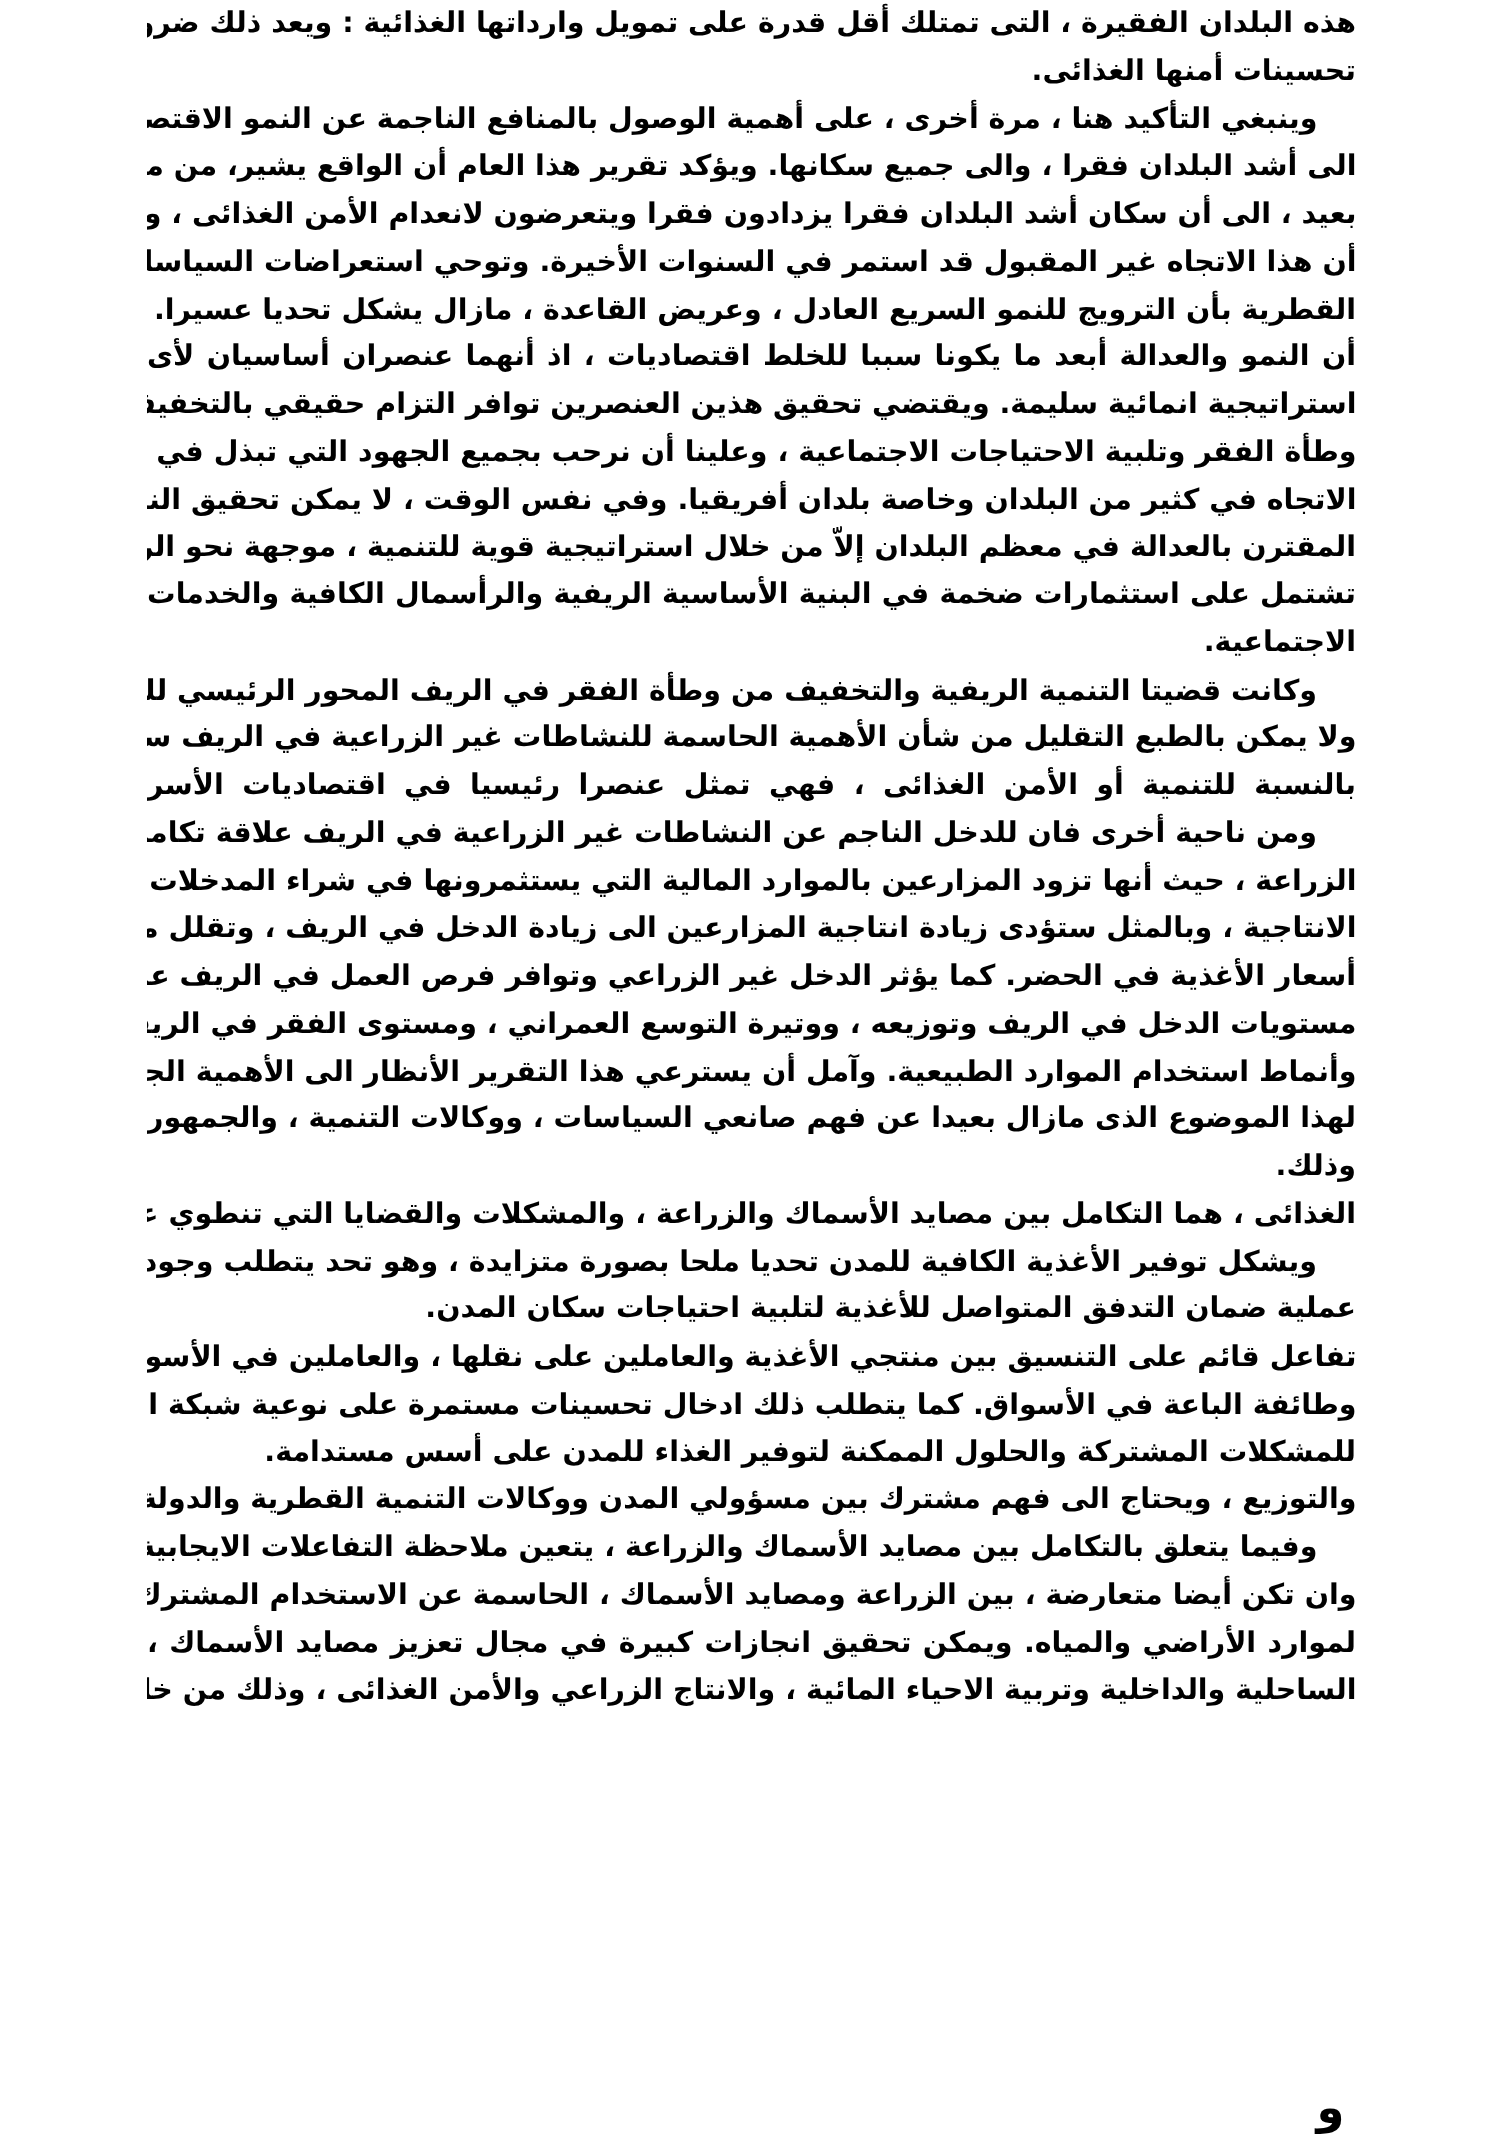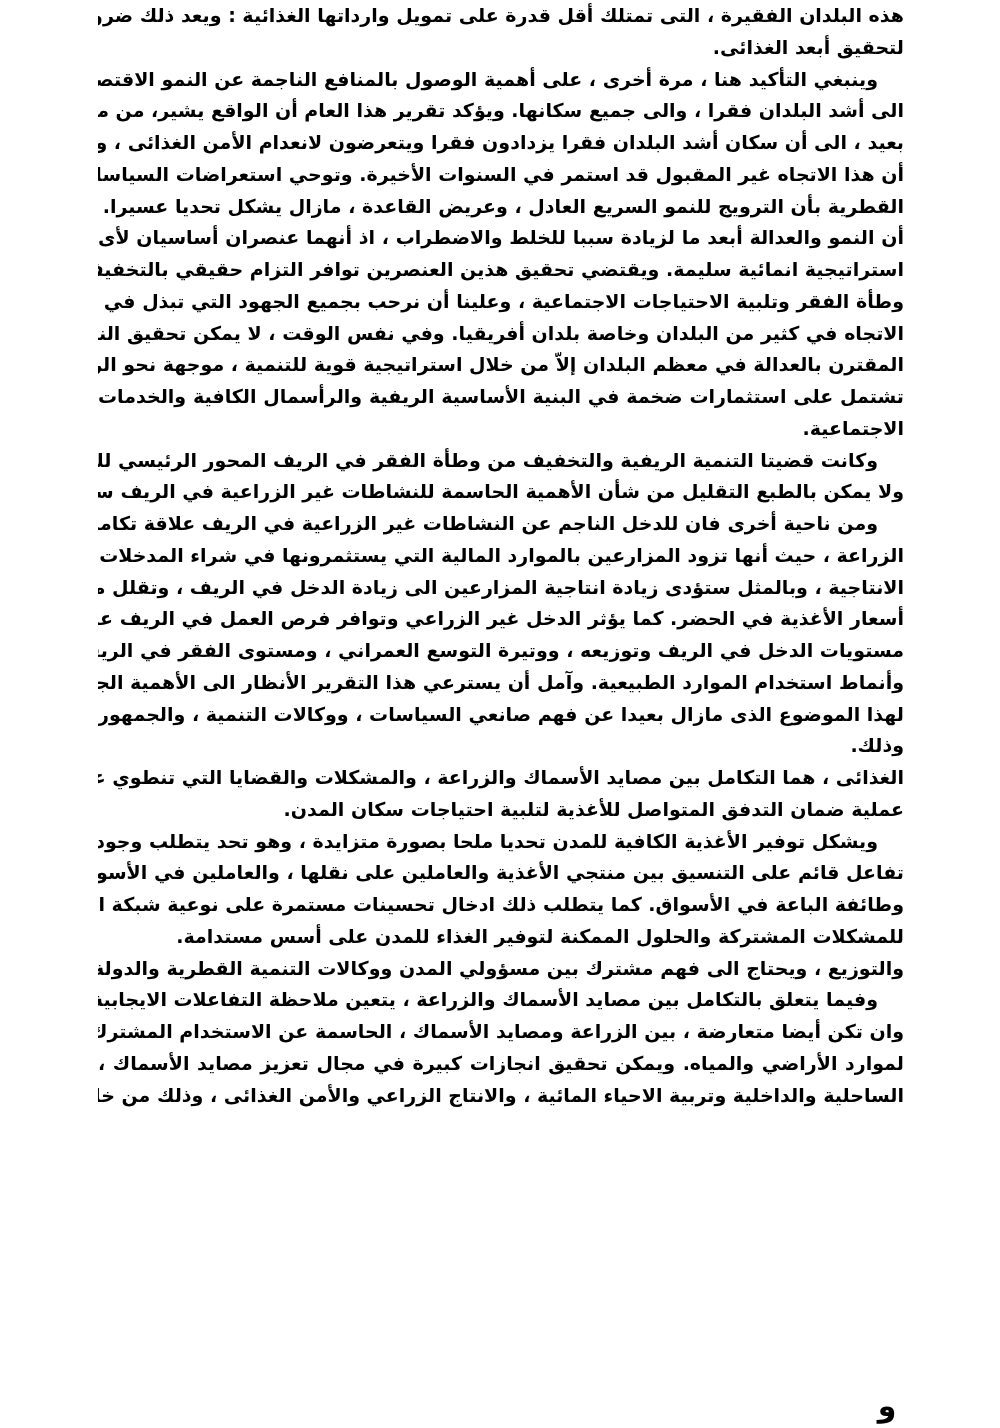--- a/index.html
+++ b/index.html
@@ -50,46 +50,47 @@
       direction: rtl;
       text-align: center;
       line-height: 36px;
     }
   </style>
 </head>
 <body>
 
 <div class="page">
   <div class="line">هذه البلدان الفقيرة ، التى تمتلك أقل قدرة على تمويل وارداتها الغذائية : ويعد ذلك ضروريا</div>
-  <div class="line last">لتحقيق أبعد الغذائى.</div>
+  <div class="line last">تحسينات أمنها الغذائى.</div>
   <div class="line indent">وينبغي التأكيد هنا ، مرة أخرى ، على أهمية الوصول بالمنافع الناجمة عن النمو الاقتصادي</div>
   <div class="line">الى أشد البلدان فقرا ، والى جميع سكانها. ويؤكد تقرير هذا العام أن الواقع يشير، من منظور</div>
   <div class="line">بعيد ، الى أن سكان أشد البلدان فقرا يزدادون فقرا ويتعرضون لانعدام الأمن الغذائى ، والى</div>
   <div class="line">أن هذا الاتجاه غير المقبول قد استمر في السنوات الأخيرة. وتوحي استعراضات السياسات</div>
   <div class="line">القطرية بأن الترويج للنمو السريع العادل ، وعريض القاعدة ، مازال يشكل تحديا عسيرا. غير</div>
-  <div class="line">أن النمو والعدالة أبعد ما لزيادة سببا للخلط والاضطراب ، اذ أنهما عنصران أساسيان لأى</div>
+  <div class="line">أن النمو والعدالة أبعد ما يكونا سببا للخلط اقتصاديات ، اذ أنهما عنصران أساسيان لأى</div>
   <div class="line">استراتيجية انمائية سليمة. ويقتضي تحقيق هذين العنصرين توافر التزام حقيقي بالتخفيف من</div>
   <div class="line">وطأة الفقر وتلبية الاحتياجات الاجتماعية ، وعلينا أن نرحب بجميع الجهود التي تبذل في هذا</div>
   <div class="line">الاتجاه في كثير من البلدان وخاصة بلدان أفريقيا. وفي نفس الوقت ، لا يمكن تحقيق النمو</div>
   <div class="line">المقترن بالعدالة في معظم البلدان إلاّ من خلال استراتيجية قوية للتنمية ، موجهة نحو الريف ،</div>
   <div class="line">تشتمل على استثمارات ضخمة في البنية الأساسية الريفية والرأسمال الكافية والخدمات</div>
   <div class="line last">الاجتماعية.</div>
   <div class="line indent">وكانت قضيتا التنمية الريفية والتخفيف من وطأة الفقر في الريف المحور الرئيسي للفصل</div>
   <div class="line">ولا يمكن بالطبع التقليل من شأن الأهمية الحاسمة للنشاطات غير الزراعية في الريف سواء</div>
+  <div class="line">بالنسبة للتنمية أو الأمن الغذائى ، فهي تمثل عنصرا رئيسيا في اقتصاديات الأسر</div>
   <div class="line indent">ومن ناحية أخرى فان للدخل الناجم عن النشاطات غير الزراعية في الريف علاقة تكاملية مع</div>
   <div class="line">الزراعة ، حيث أنها تزود المزارعين بالموارد المالية التي يستثمرونها في شراء المدخلات لزيادة</div>
   <div class="line">الانتاجية ، وبالمثل ستؤدى زيادة انتاجية المزارعين الى زيادة الدخل في الريف ، وتقلل من</div>
   <div class="line">أسعار الأغذية في الحضر. كما يؤثر الدخل غير الزراعي وتوافر فرص العمل في الريف على</div>
   <div class="line">مستويات الدخل في الريف وتوزيعه ، ووتيرة التوسع العمراني ، ومستوى الفقر في الريف ،</div>
   <div class="line">وأنماط استخدام الموارد الطبيعية. وآمل أن يسترعي هذا التقرير الأنظار الى الأهمية الجوهرية</div>
   <div class="line">لهذا الموضوع الذى مازال بعيدا عن فهم صانعي السياسات ، ووكالات التنمية ، والجمهور</div>
   <div class="line last">وذلك.</div>
   <div class="line">الغذائى ، هما التكامل بين مصايد الأسماك والزراعة ، والمشكلات والقضايا التي تنطوي عليها</div>
+  <div class="line indent">ويشكل توفير الأغذية الكافية للمدن تحديا ملحا بصورة متزايدة ، وهو تحد يتطلب وجود</div>
   <div class="line last">عملية ضمان التدفق المتواصل للأغذية لتلبية احتياجات سكان المدن.</div>
-  <div class="line indent">ويشكل توفير الأغذية الكافية للمدن تحديا ملحا بصورة متزايدة ، وهو تحد يتطلب وجود</div>
   <div class="line">تفاعل قائم على التنسيق بين منتجي الأغذية والعاملين على نقلها ، والعاملين في الأسواق ،</div>
   <div class="line">وطائفة الباعة في الأسواق. كما يتطلب ذلك ادخال تحسينات مستمرة على نوعية شبكة النقل</div>
   <div class="line last">للمشكلات المشتركة والحلول الممكنة لتوفير الغذاء للمدن على أسس مستدامة.</div>
   <div class="line">والتوزيع ، ويحتاج الى فهم مشترك بين مسؤولي المدن ووكالات التنمية القطرية والدولة</div>
   <div class="line indent">وفيما يتعلق بالتكامل بين مصايد الأسماك والزراعة ، يتعين ملاحظة التفاعلات الايجابية ،</div>
   <div class="line">وان تكن أيضا متعارضة ، بين الزراعة ومصايد الأسماك ، الحاسمة عن الاستخدام المشترك</div>
   <div class="line">لموارد الأراضي والمياه. ويمكن تحقيق انجازات كبيرة في مجال تعزيز مصايد الأسماك ،</div>
   <div class="line">الساحلية والداخلية وتربية الاحياء المائية ، والانتاج الزراعي والأمن الغذائى ، وذلك من خلال</div>
 </div>
 

